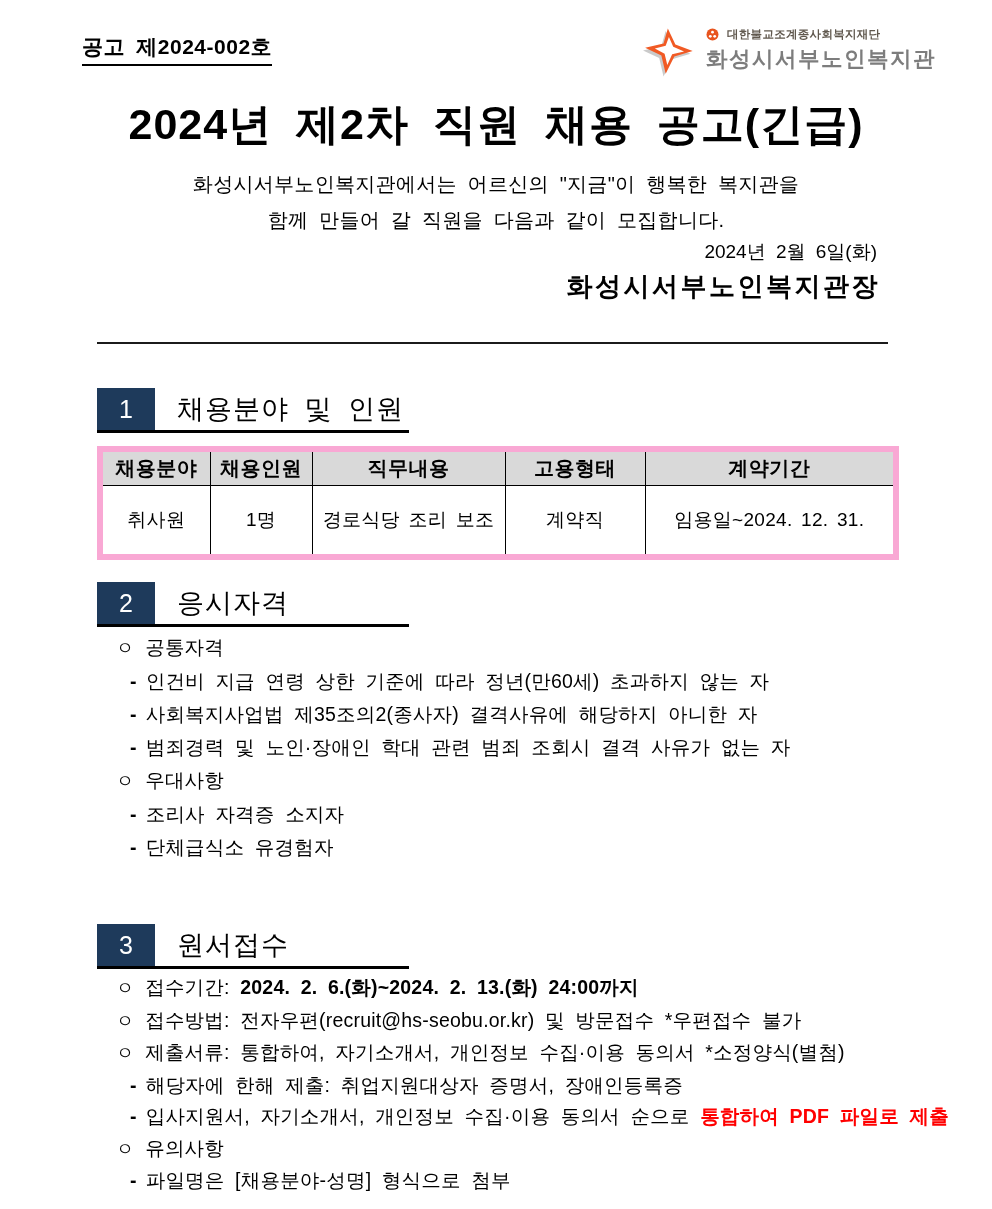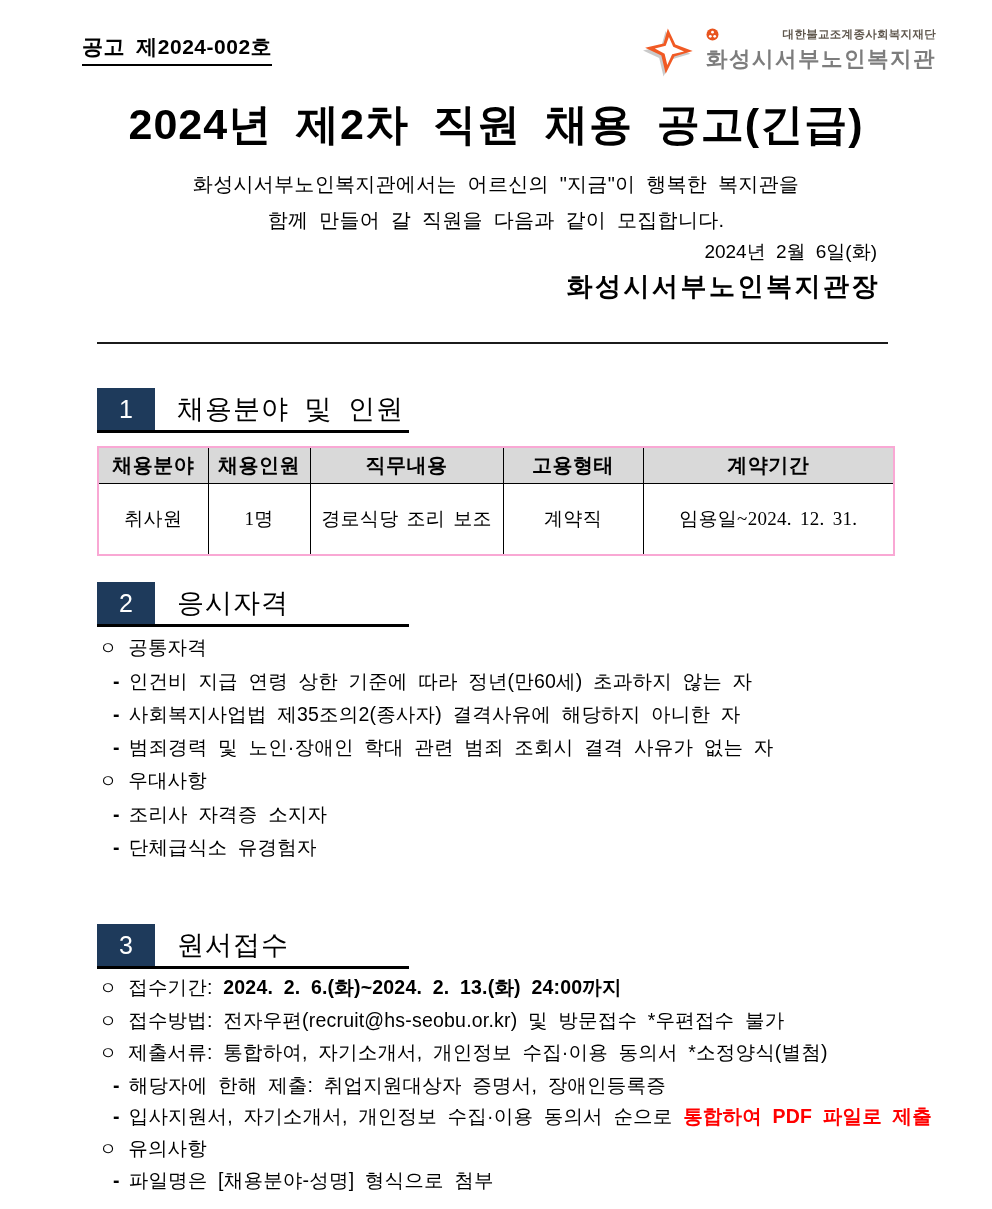--- a/index.html
+++ b/index.html
@@ -15,21 +15,21 @@
     left:82px; top:33px; font-size:21px; font-weight:700;
     letter-spacing:0.5px; word-spacing:5px;
     border-bottom:2px solid #000; padding-bottom:3px;
   }
 
   
   .logo { right:56px; top:22px; display:flex; align-items:center; gap:9px; }
   .logo-mark { width:54px; height:56px; flex:0 0 auto; }
   .logo-text { display:flex; flex-direction:column; gap:2px; }
   .logo-foundation { display:flex; align-items:center; gap:8px;
-    font-size:11.5px; font-weight:700; color:#60584e; letter-spacing:0.3px;justify-content:space-between; }
+    font-size:11.5px; font-weight:700; color:#60584e; letter-spacing:0.3px; }
   .logo-org { font-size:21.5px; font-weight:700; color:#7d7d7d; letter-spacing:1.5px; }
 
   
   .main-title {
     left:0; top:96px; width:100%; text-align:center;
     font-size:43px; font-weight:800; letter-spacing:1px; word-spacing:11px;
   }
   .intro {
     left:0; top:166px; width:100%; text-align:center;
     font-size:20px; line-height:36px; word-spacing:5px; letter-spacing:0.3px;
@@ -51,34 +51,34 @@
   }
   .sec-title {
     font-size:27px; margin-left:22px; align-self:center;
     letter-spacing:1px; word-spacing:7px; white-space:nowrap;
   }
   .sh-1 { top:388px; } .sh-2 { top:582px; } .sh-3 { top:924px; }
 
   
   .jobs-table {
     left:97px; top:446px; width:796px;
-    border-collapse:collapse; border:2px solid #f9a8d4; table-layout:fixed;font-family:Liberation Serif, serif;
+    border-collapse:collapse; border:6px solid #f9a8d4; table-layout:fixed;
   }
   .jobs-table th {
     background:#d9d9d9; font-size:20px; font-weight:700; height:36px;
     border:1.5px solid #000; letter-spacing:0.5px;
   }
   .jobs-table td {
     font-size:19px; height:72px; text-align:center; vertical-align:middle;
     border:1.5px solid #000; letter-spacing:0.3px; word-spacing:3px;
   }
   .c1{width:110px}.c2{width:102px}.c3{width:193px}.c4{width:140px}.c5{width:251px}
 
   
-  .list { left:99px; font-size:19.5px; letter-spacing:0.2px; word-spacing:5px; }
+  .list { left:116px; font-size:19.5px; letter-spacing:0.2px; word-spacing:5px; }
   .list-2 { top:631px; line-height:33px; }
   .list-3 { top:972px; line-height:31.5px; }
   .line { white-space:nowrap; }
   .indent { padding-left:14px; }
   .bullet { margin-right:11px; font-size:18px; }
   .dash { margin-right:9px; font-weight:700; }
   .bold { font-weight:700; }
   .red { color:#ff0000; font-weight:700; }
 </style>
 </head>

